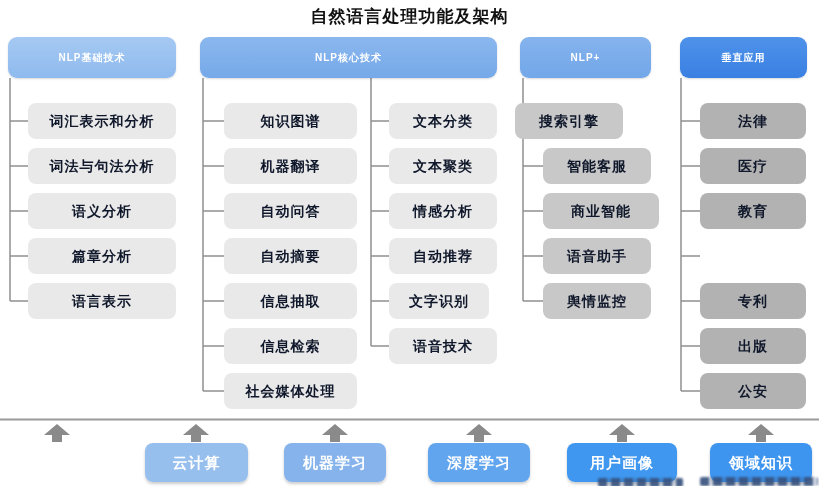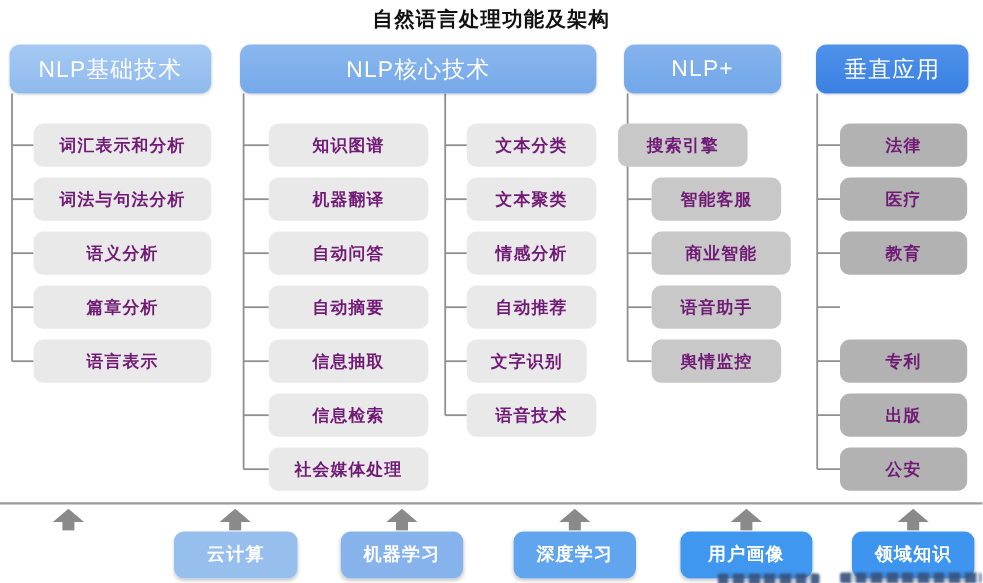--- a/index.html
+++ b/index.html
@@ -13,33 +13,33 @@
   .title{
     position:absolute;left:0;right:0;top:5px;
     text-align:center;
     font-size:17px;font-weight:700;color:#111111;
     letter-spacing:1px;
   }
   .lines{position:absolute;left:0;top:0;pointer-events:none;}
   .hdr{
     position:absolute;top:37px;height:41px;
     border-radius:9px;
-    color:#ffffff;font-size:19px;font-weight:400;
+    color:#ffffff;font-size:10px;font-weight:700;
     display:flex;align-items:center;justify-content:center;
     box-shadow:0 1px 2px rgba(0,0,0,0.15);
     letter-spacing:1px;
   }
   .hdr.h1{background:linear-gradient(180deg,#a5c9f2,#8fbaee);}
   .hdr.h2{background:linear-gradient(180deg,#8ab7ee,#76a9e9);}
   .hdr.h3{background:linear-gradient(180deg,#85b3ed,#72a7e9);}
   .hdr.h4{background:linear-gradient(180deg,#4e92ea,#3a80e2);}
   .node{
     position:absolute;height:36px;line-height:36px;
     border-radius:8px;text-align:center;
-    font-size:14px;font-weight:600;color:#701a75;
+    font-size:14px;font-weight:600;color:#0f172a;
     letter-spacing:1px;
   }
   .node.g1{background:#e9e9e9;}
   .node.g2{background:#c8c8c8;}
   .node.g3{background:#b2b2b2;}
   .fbox{
     position:absolute;top:443px;height:39px;line-height:39px;
     border-radius:8px;text-align:center;
     color:#ffffff;font-size:15px;font-weight:700;
     box-shadow:0 2px 3px rgba(0,0,0,0.2);

